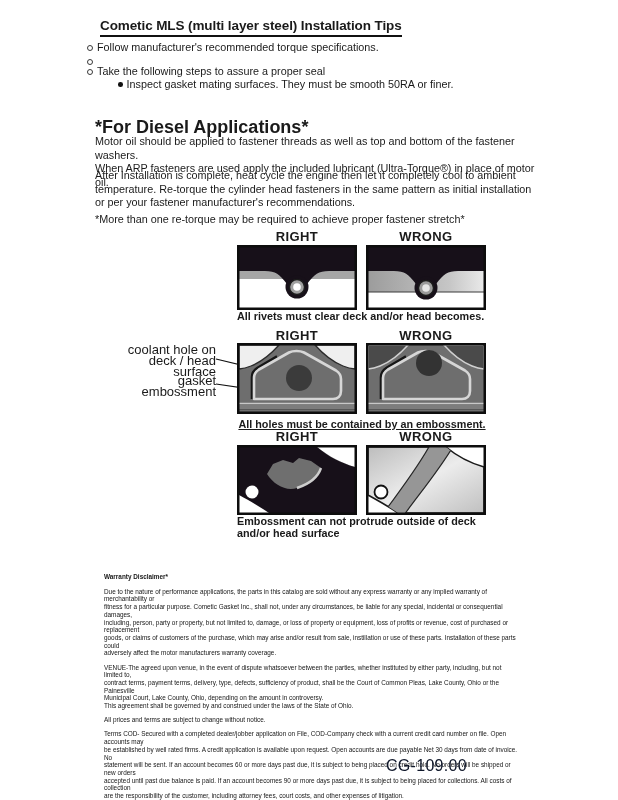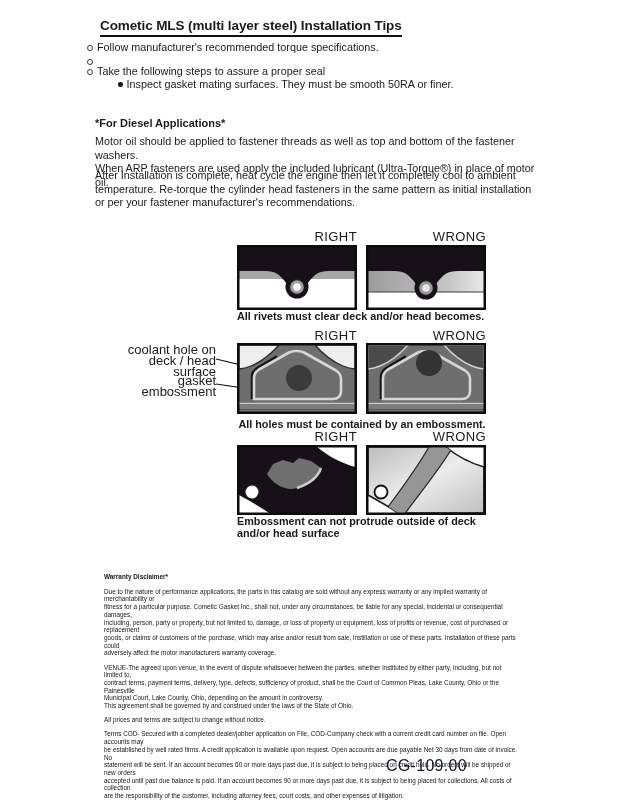--- a/index.html
+++ b/index.html
@@ -16,26 +16,26 @@
   .tip-row{display:flex;align-items:flex-start;}
   .tip-row.sub{margin-left:31px;}
   .marker-o{
     flex:0 0 auto;width:4px;height:4px;border:1.1px solid #3a3a3a;border-radius:50%;
     margin:4px 4px 0 0;background:#fff;
   }
   .marker-f{
     flex:0 0 auto;width:4.6px;height:4.6px;border-radius:50%;
     margin:4px 4px 0 0;background:#111;
   }
-  .diesel-h{left:95px;top:117px;font-size:11px;font-weight:bold;}
+  .diesel-h{left:95px;top:117px;font-size:18px;font-weight:bold;}
   .para{font-size:10.8px;line-height:13.6px;white-space:pre-line;}
   .p1{left:95px;top:135px;width:440px;}
   .p2{left:95px;top:169px;width:440px;}
   .pnote{left:95px;top:213px;width:440px;}
-  .dlabel{font-size:13px;font-weight:normal;letter-spacing:0.4px;width:120px;text-align:right;}
+  .dlabel{font-size:13px;font-weight:bold;letter-spacing:0.4px;width:120px;text-align:center;}
   .caption{font-size:10.8px;font-weight:bold;line-height:11.8px;white-space:pre-line;}
   .ann{font-size:13px;line-height:10.8px;text-align:right;width:108px;white-space:pre-line;}
   .dbox{display:block;}
   .warranty{left:104px;top:573px;width:414px;font-size:6.4px;line-height:7.7px;color:#161616;}
   .warranty .wh{font-weight:bold;margin:0 0 7px 0;}
   .warranty p{margin:0 0 6.5px 0;white-space:pre-line;}
   .pagenum{left:386px;top:757px;font-size:16px;letter-spacing:0.3px;color:#0f172a;}
 </style>
 </head>
 <body>
@@ -61,20 +61,21 @@
       <span>Inspect gasket mating surfaces.  They must be smooth 50RA or finer.</span>
     </div>
   </div>
 
   <div class="abs diesel-h">*For Diesel Applications*</div>
   <div class="abs para p1">Motor oil should be applied to fastener threads as well as top and bottom of the fastener washers.
 When ARP fasteners are used apply the included lubricant (Ultra-Torque®) in place of motor oil.</div>
   <div class="abs para p2">After Installation is complete, heat cycle the engine then let it completely cool to ambient
 temperature. Re-torque the cylinder head fasteners in the same pattern as initial installation
 or per your fastener manufacturer's recommendations.</div>
+  <div class="abs para pnote">*More than one re-torque may be required to achieve proper fastener stretch*</div>
 
   <div class="abs dlabel" style="left:237px;top:229px;">RIGHT</div>
   <div class="abs dlabel" style="left:366px;top:229px;">WRONG</div>
 
   <svg class="abs dbox" style="left:237px;top:245px;" width="120" height="65" viewBox="0 0 120 65">
     <rect width="120" height="65" fill="#ffffff"></rect>
     <rect x="2" y="26" width="116" height="8" fill="#a6a6a6"></rect>
     <path d="M0,0 H120 V26 H92 C81,26 78,29 70,39 C65,46 55,46 50,39 C42,29 39,26 28,26 H0 Z" fill="#171019"></path>
     <circle cx="60" cy="42" r="11.5" fill="#171019"></circle>
     <circle cx="60" cy="42" r="7.5" fill="#a0a0a0" stroke="#1c1c1c" stroke-width="1.4"></circle>
@@ -133,21 +134,21 @@
     <rect x="2" y="61.5" width="116" height="5" fill="#7d7d7d"></rect>
     <line x1="2" y1="66.5" x2="118" y2="66.5" stroke="#4f4f4f" stroke-width="0.8"></line>
     <path d="M2,2 H42 C34,11 24,19 14,23 C10,24.6 6,25.6 2,26 Z" fill="#4a4a4a" stroke="#d0d0d0" stroke-width="1.5"></path>
     <path d="M118,2 H78 C86,11 96,19 106,23 C110,24.6 114,25.6 118,26 Z" fill="#4a4a4a" stroke="#d0d0d0" stroke-width="1.5"></path>
     <path d="M15,56 L15,34 C15,30 17,27 21,24.5 L40,13.5" fill="none" stroke="#161616" stroke-width="2.6"></path>
     <path d="M17,56 L17,35 C17,31 19,28.5 22,26.5 L52,9.5 C56,7.5 63,7.5 67,9.5 L99,27.5 C102,29.5 104,32 104,36 L104,48 C104,53 101,56 96,56 Z" fill="none" stroke="#d6d6d6" stroke-width="2.6" stroke-linejoin="round"></path>
     <circle cx="63" cy="20" r="13" fill="#333333"></circle>
     <rect x="1.25" y="1.25" width="117.5" height="68.5" fill="none" stroke="#0d0d0d" stroke-width="2.5"></rect>
   </svg>
 
-  <div class="abs caption" style="left:237px;top:419px;width:250px;text-align:center;">All holes must be contained by an embossment.</div>
+  <div class="abs caption" style="left:237px;top:419px;width:250px;text-align:center;text-decoration:underline;">All holes must be contained by an embossment.</div>
 
   <div class="abs dlabel" style="left:237px;top:429px;">RIGHT</div>
   <div class="abs dlabel" style="left:366px;top:429px;">WRONG</div>
 
   <svg class="abs dbox" style="left:237px;top:445px;" width="120" height="70" viewBox="0 0 120 70">
     <rect width="120" height="70" fill="#ffffff"></rect>
     <path d="M80,2 C93,12 105,18 118,22 L118,29 C102,24.5 88,16.5 75,5 Z" fill="#b2b2b2"></path>
     <path d="M2,2 H80 C92,12 104,18 118,22 L118,68 H32 C22,61 11,55 2,50 Z" fill="#171019"></path>
     <path d="M30,29 L36,19 L46,15 L56,18 L62,13 L74,16 L84,23 C81,32 72,39 60,43 C49,46.5 37,40 30,29 Z" fill="#6f6f6f"></path>
     <path d="M84,23 C81,32 72,39 60,43" fill="none" stroke="#cdcdcd" stroke-width="2.4"></path>

